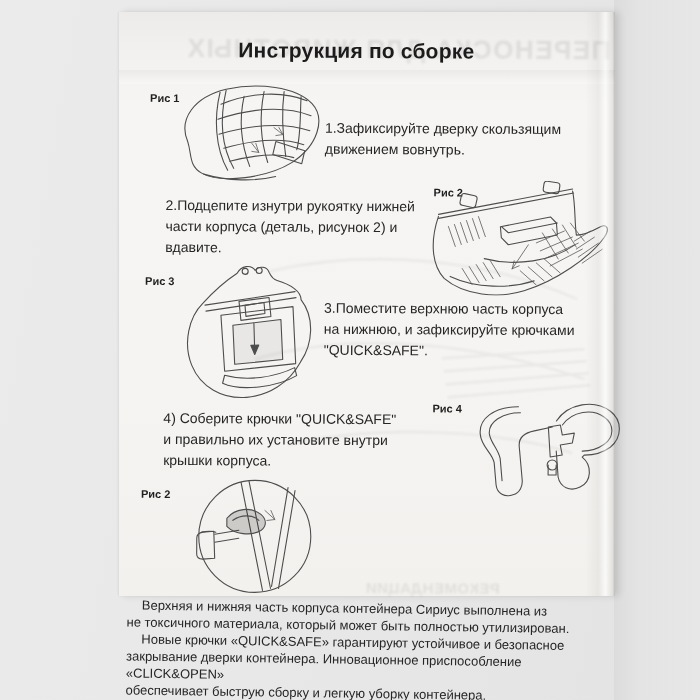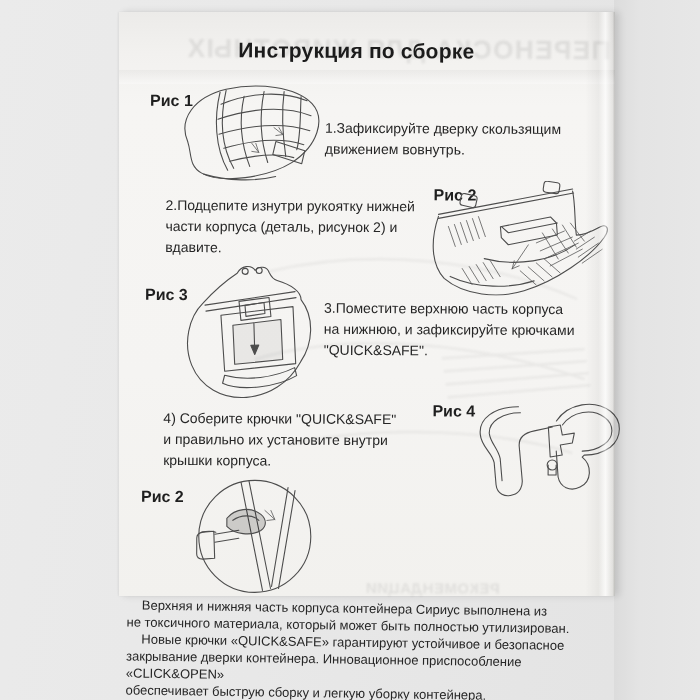--- a/index.html
+++ b/index.html
@@ -24,21 +24,21 @@
   }
   .paper::before{ 
     content:"";position:absolute;left:0;top:58px;width:100%;height:14px;pointer-events:none;
     background:linear-gradient(180deg,rgba(0,0,0,0.035),rgba(255,255,255,0.3));
   }
   .content{position:absolute;inset:0;transform:rotate(0.3deg);}
   .title{
     position:absolute;left:0;right:24px;top:27px;text-align:center;
     font-size:21px;font-weight:bold;color:#1b1b1b;letter-spacing:0.2px;
   }
-  .fig-label{position:absolute;font-size:16px;font-weight:bold;color:#1f1f1f;white-space:nowrap;}
+  .fig-label{position:absolute;font-size:11px;font-weight:bold;color:#1f1f1f;white-space:nowrap;}
   .step{position:absolute;font-size:14px;line-height:21px;color:#262626;white-space:pre-line;}
   .footer{position:absolute;left:9px;top:588px;width:492px;transform:rotate(0.55deg);}
   .footer p{margin:0;font-size:13px;line-height:17px;color:#262626;text-indent:15px;white-space:pre-line;}
   .fig{position:absolute;}
   .fig svg{display:block;}
   .sketch{stroke:#4d4d4d;stroke-width:1.1;fill:none;stroke-linecap:round;stroke-linejoin:round;}
   .sketch-thin{stroke:#5a5a5a;stroke-width:0.8;fill:none;stroke-linecap:round;}
   .mirror{position:absolute;transform:scaleX(-1);filter:blur(1.2px);font-weight:bold;pointer-events:none;white-space:nowrap;}
   .mirror-top{left:70px;top:22px;width:420px;text-align:center;font-size:26px;letter-spacing:1.5px;color:rgba(45,45,45,0.10);}
   .mirror-bottom{left:248px;top:567px;font-size:15px;letter-spacing:0.5px;color:rgba(45,45,45,0.09);}
@@ -118,21 +118,21 @@
           <path d="M150,60 L166,50 M152,68 L170,56 M154,76 L174,62 M158,82 L178,68"></path>
           <path d="M96,90 L112,104 M104,86 L120,100 M112,82 L128,96 M120,78 L136,92"></path>
         </g>
       </svg>
     </div>
 
     <div class="step" style="left:46px;top:184px">2.Подцепите изнутри рукоятку нижней
 части корпуса (деталь, рисунок 2) и
 вдавите.</div>
 
-    <div class="fig-label" style="left:26px;top:275px">Рис 3</div>
+    <div class="fig-label" style="left:26px;top:264px">Рис 3</div>
     <div class="fig" style="left:56px;top:250px">
       <svg width="165" height="142" viewBox="0 0 165 142">
         <g class="sketch">
           <path d="M62,12 C66,4 76,3 80,9 C84,4 92,5 94,11 C96,15 98,18 102,19 C116,23 126,30 126,38 C140,56 138,82 126,100 C114,122 94,134 72,136 C48,138 26,126 17,104 C8,82 14,56 28,42 C38,31 50,20 62,12 Z"></path>
           <circle cx="70" cy="10" r="3"></circle>
           <circle cx="84" cy="9" r="3"></circle>
           <path d="M30,44 L120,30"></path>
           <path d="M31,50 L121,36"></path>
           <path d="M46,54 L118,45 L121,102 L50,110 Z"></path>
           <path d="M58,64 L106,58 L108,98 L60,103 Z" fill="rgba(0,0,0,0.05)"></path>

